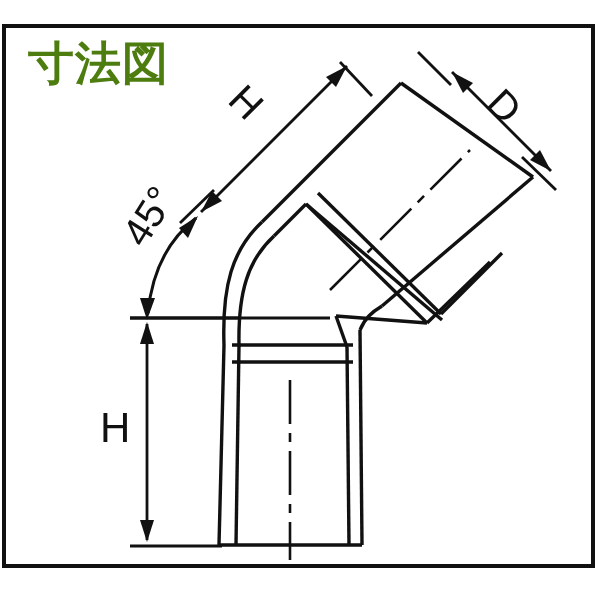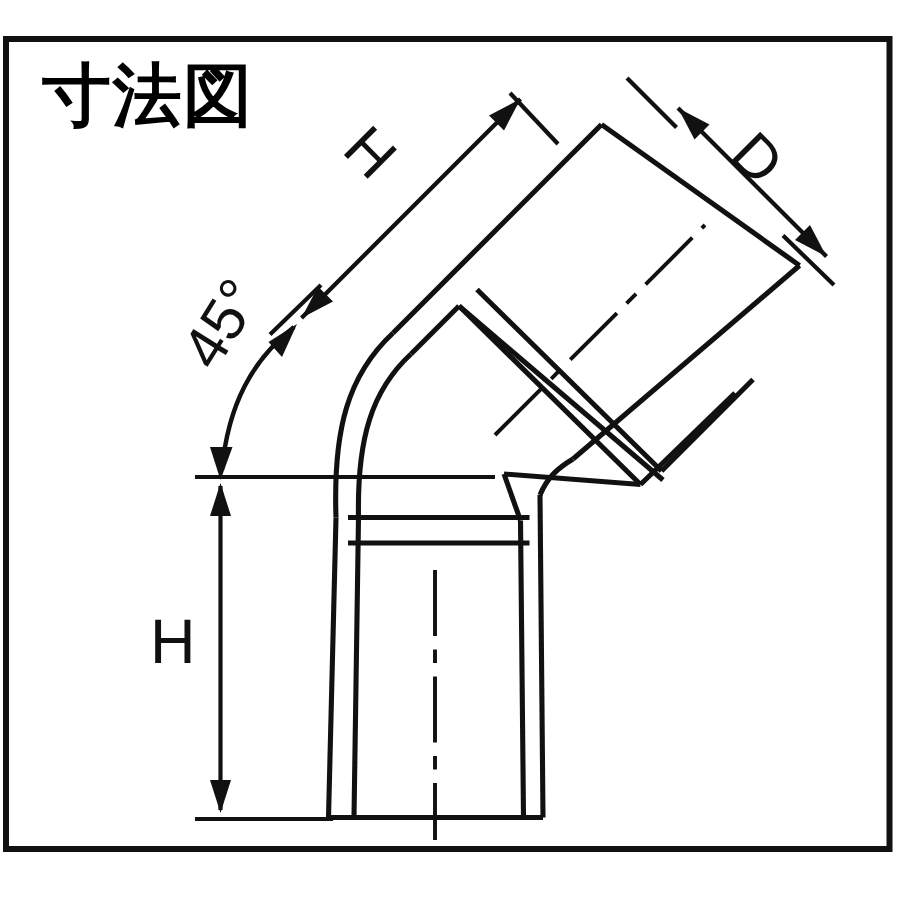--- a/index.html
+++ b/index.html
@@ -217,21 +217,21 @@
 
       <path class="dim-line" d="M 147 324 L 147 540" stroke="#111111"></path>
 
       <polygon class="arrow-head" points="147,322 140,344 154,344" fill="#111111"></polygon>
 
       <polygon class="arrow-head" points="147,542 140,520 154,520" fill="#111111"></polygon>
     </g>
 
   </svg>
 
-  <div class="title-text" style="color: #000000;">寸法図</div>
+  <div class="title-text" style="color: #4d7c0f;">寸法図</div>
 
   <div class="dim-label" id="label-h-diagonal" style="color: rgb(17, 17, 17);">H</div>
 
   <div class="dim-label" id="label-d-diagonal" style="color: rgb(17, 17, 17);">D</div>
 
   <div class="dim-label" id="label-angle" style="color: rgb(17, 17, 17);">45°</div>
 
   <div class="dim-label" id="label-h-vertical" style="color: rgb(17, 17, 17);">H</div>
 
 </div>

